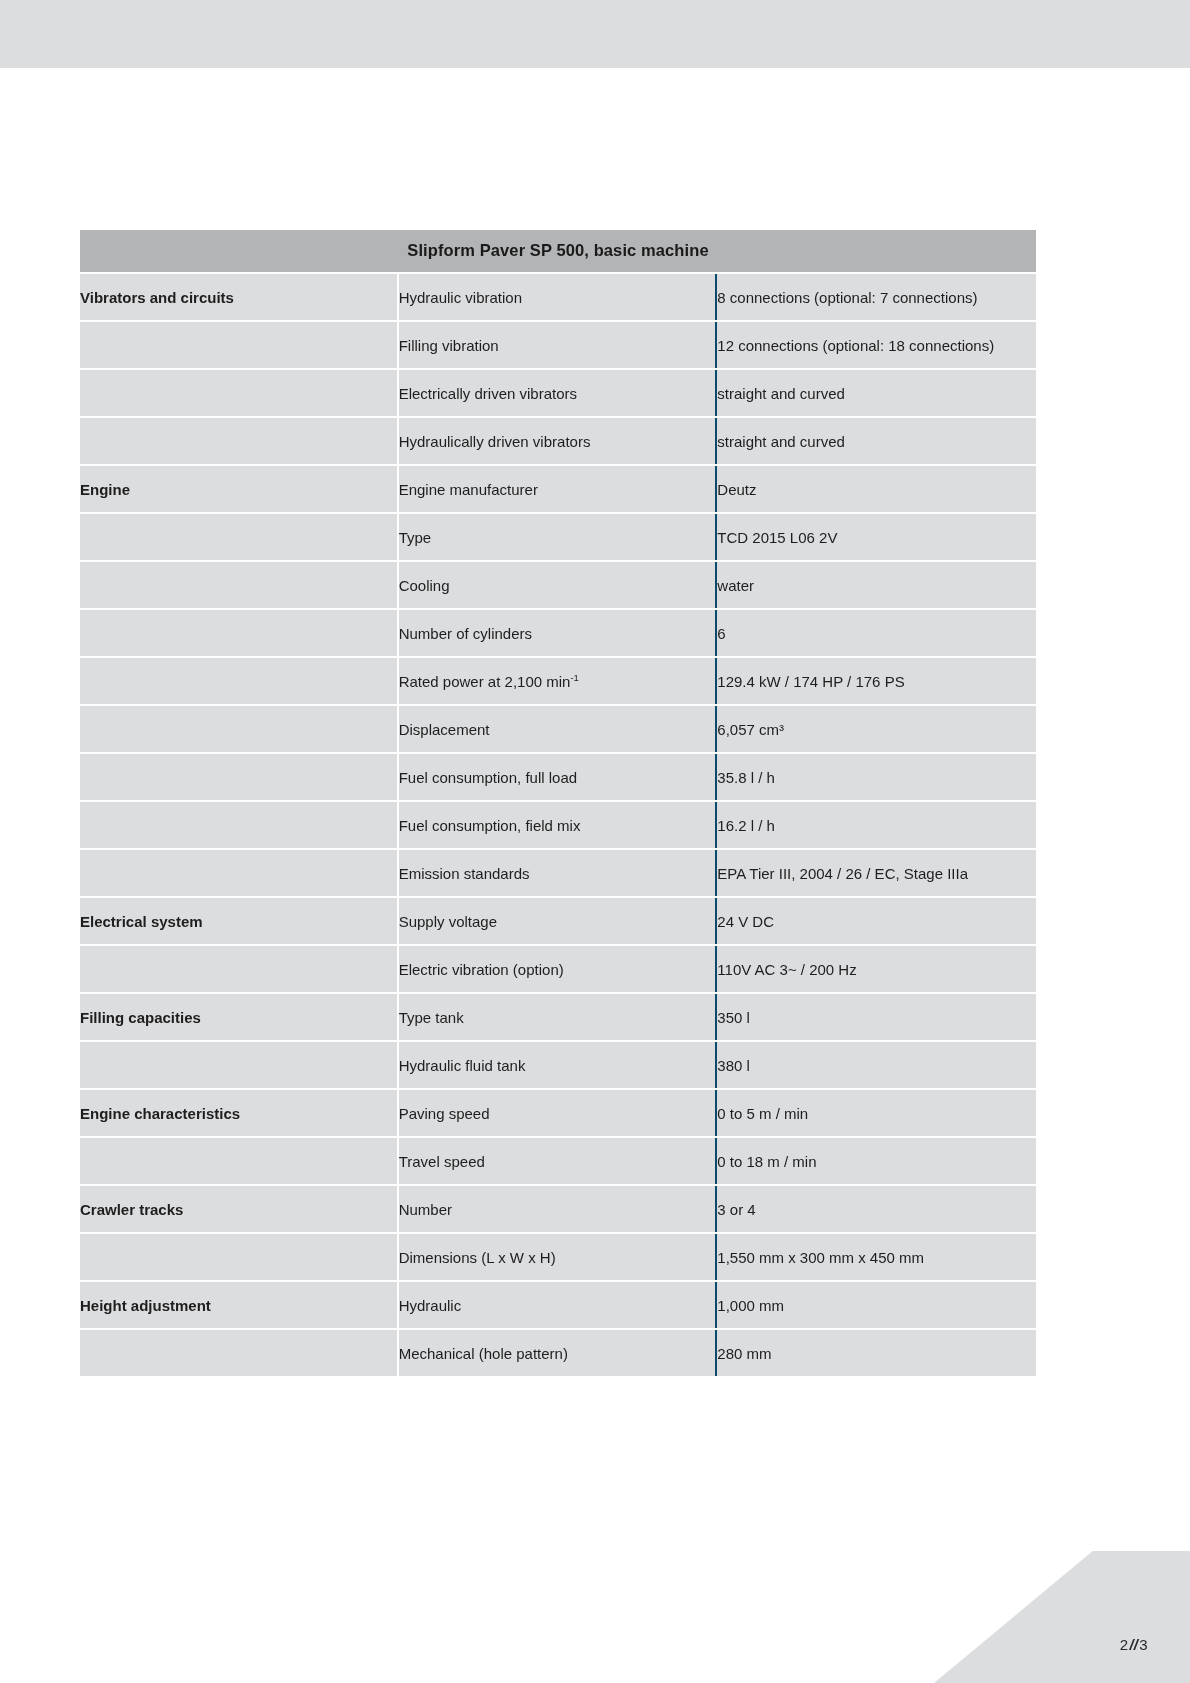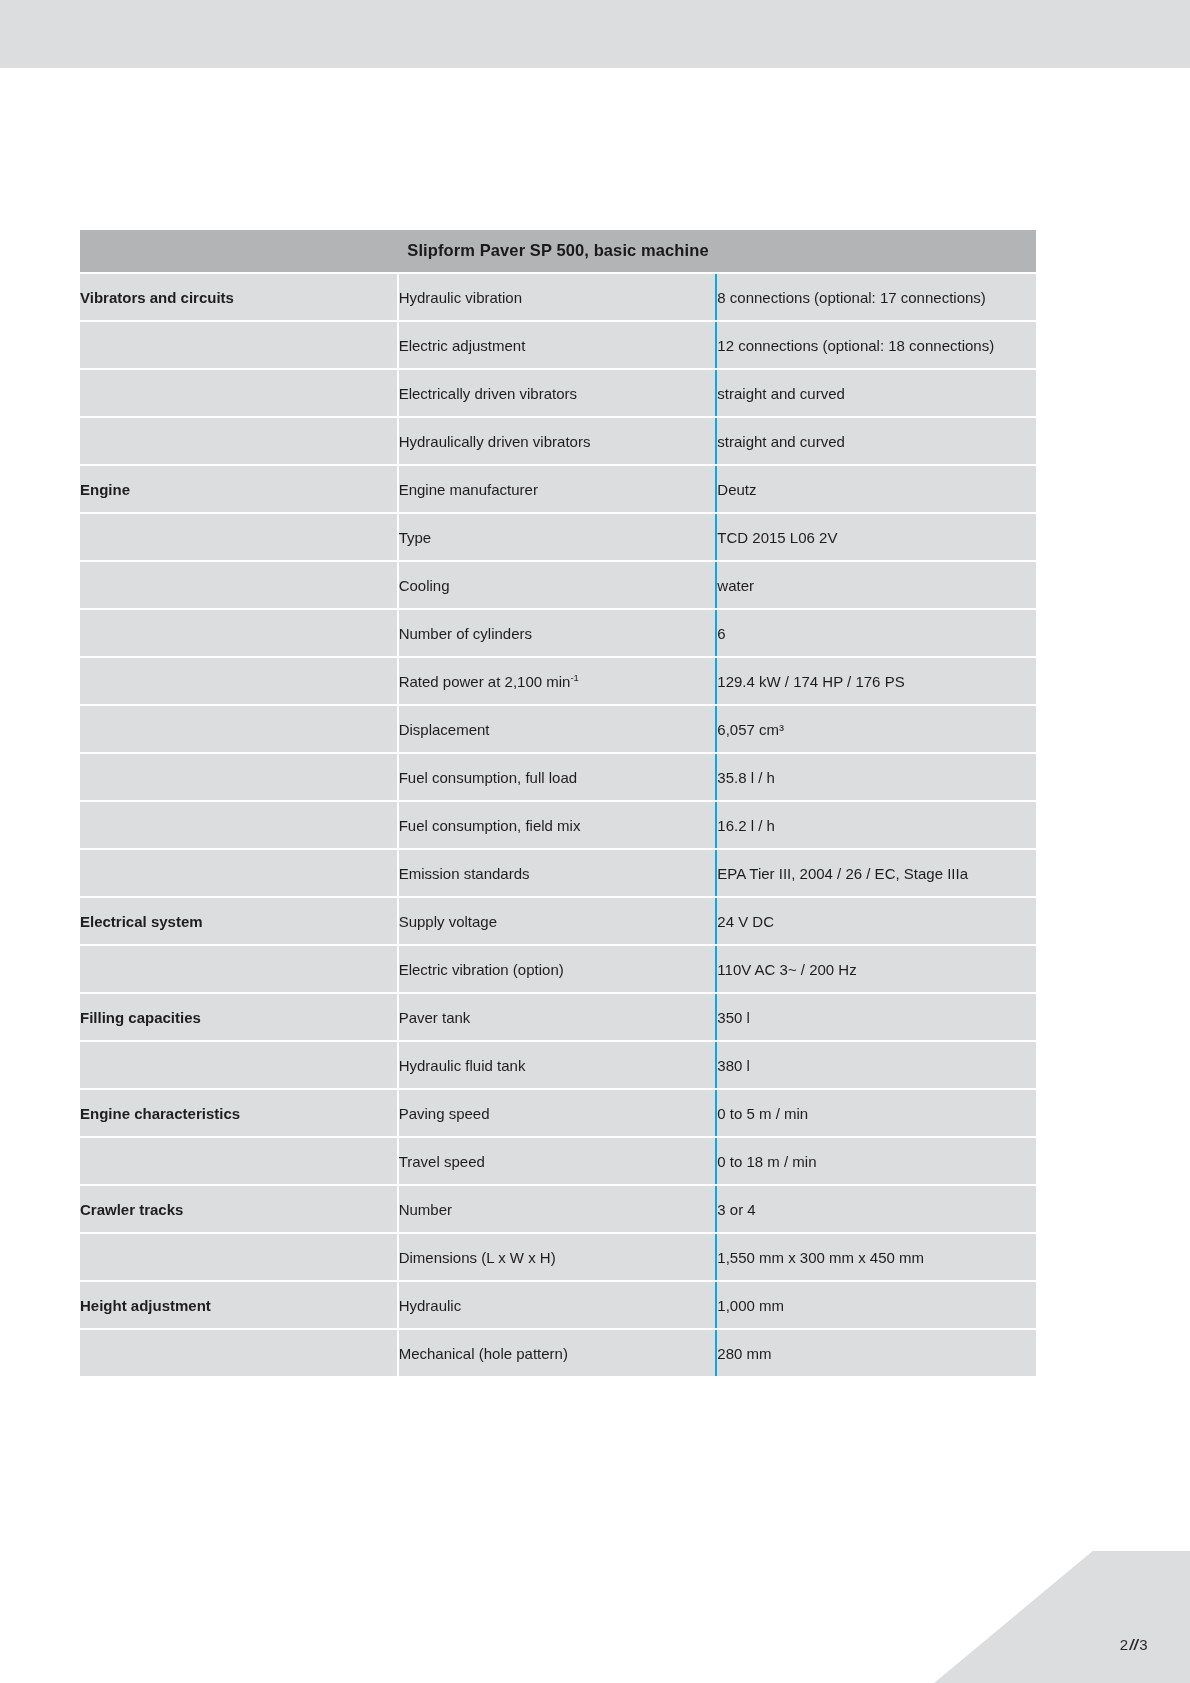--- a/index.html
+++ b/index.html
@@ -53,21 +53,21 @@
   }
   td.c1 {
     width: 246px;
     padding-left: 8px;
     font-weight: bold;
     border-right: 2px solid #ffffff;
   }
   td.c2 {
     width: 344px;
     padding-left: 12px;
-    border-right: 2px solid #0ea5e9;
+    border-right: 2px solid #0c4a6e;
   }
   td.c3 {
     width: 366px;
     padding-left: 14px;
   }
   td.c1.empty {
     font-weight: bold;
   }
   sup.min {
     font-size: 9.5px;
@@ -113,25 +113,25 @@
 
 <div class="page-wrap">
   <table class="spec">
     <tbody>
       <tr class="title-row">
         <th colspan="3">Slipform Paver SP 500, basic machine</th>
       </tr>
     <tr>
           <td class="c1">Vibrators and circuits</td>
           <td class="c2">Hydraulic vibration</td>
-          <td class="c3">8 connections (optional: 17 connections)</td>
-        </tr>
-        <tr>
-          <td class="c1 empty"></td>
-          <td class="c2">Electric adjustment</td>
+          <td class="c3">8 connections (optional: 7 connections)</td>
+        </tr>
+        <tr>
+          <td class="c1 empty"></td>
+          <td class="c2">Filling vibration</td>
           <td class="c3">12 connections (optional: 18 connections)</td>
         </tr>
         <tr>
           <td class="c1 empty"></td>
           <td class="c2">Electrically driven vibrators</td>
           <td class="c3">straight and curved</td>
         </tr>
         <tr>
           <td class="c1 empty"></td>
           <td class="c2">Hydraulically driven vibrators</td>
@@ -187,21 +187,21 @@
           <td class="c2">Supply voltage</td>
           <td class="c3">24 V DC</td>
         </tr>
         <tr>
           <td class="c1 empty"></td>
           <td class="c2">Electric vibration (option)</td>
           <td class="c3">110V AC  3~ / 200 Hz</td>
         </tr>
         <tr>
           <td class="c1">Filling capacities</td>
-          <td class="c2">Paver tank</td>
+          <td class="c2">Type tank</td>
           <td class="c3">350 l</td>
         </tr>
         <tr>
           <td class="c1 empty"></td>
           <td class="c2">Hydraulic fluid tank</td>
           <td class="c3">380 l</td>
         </tr>
         <tr>
           <td class="c1">Engine characteristics</td>
           <td class="c2">Paving speed</td>

